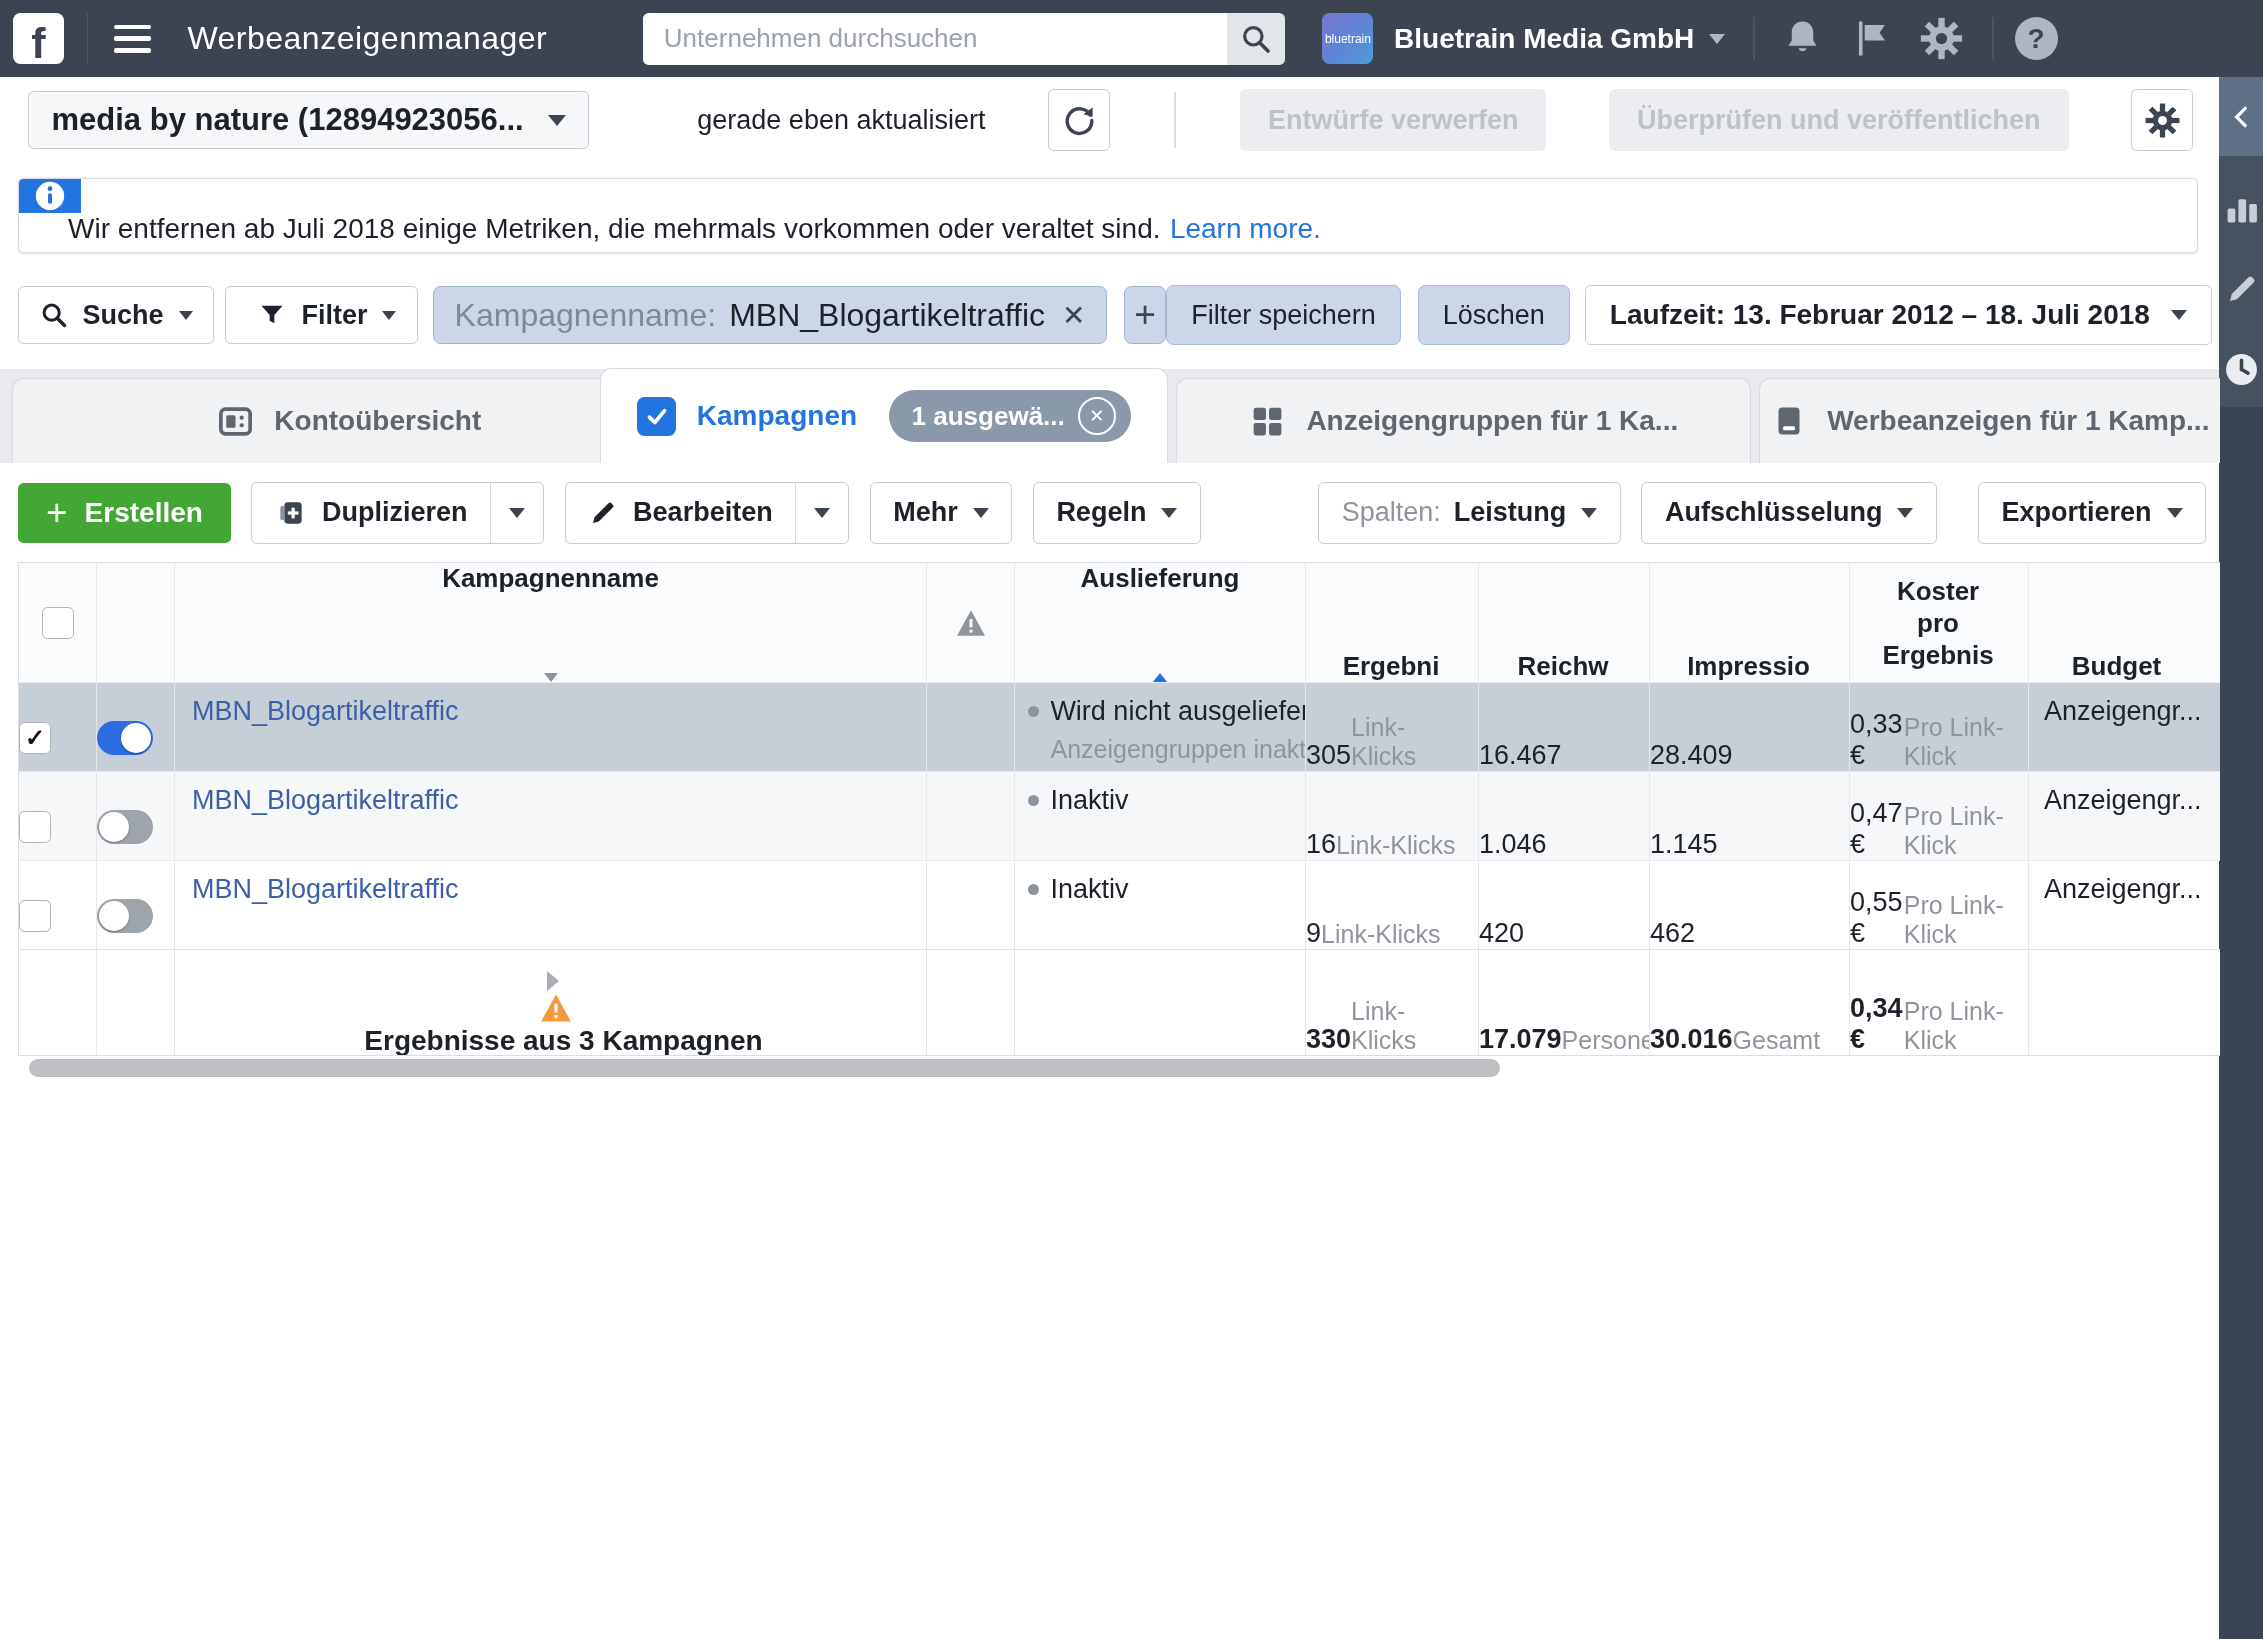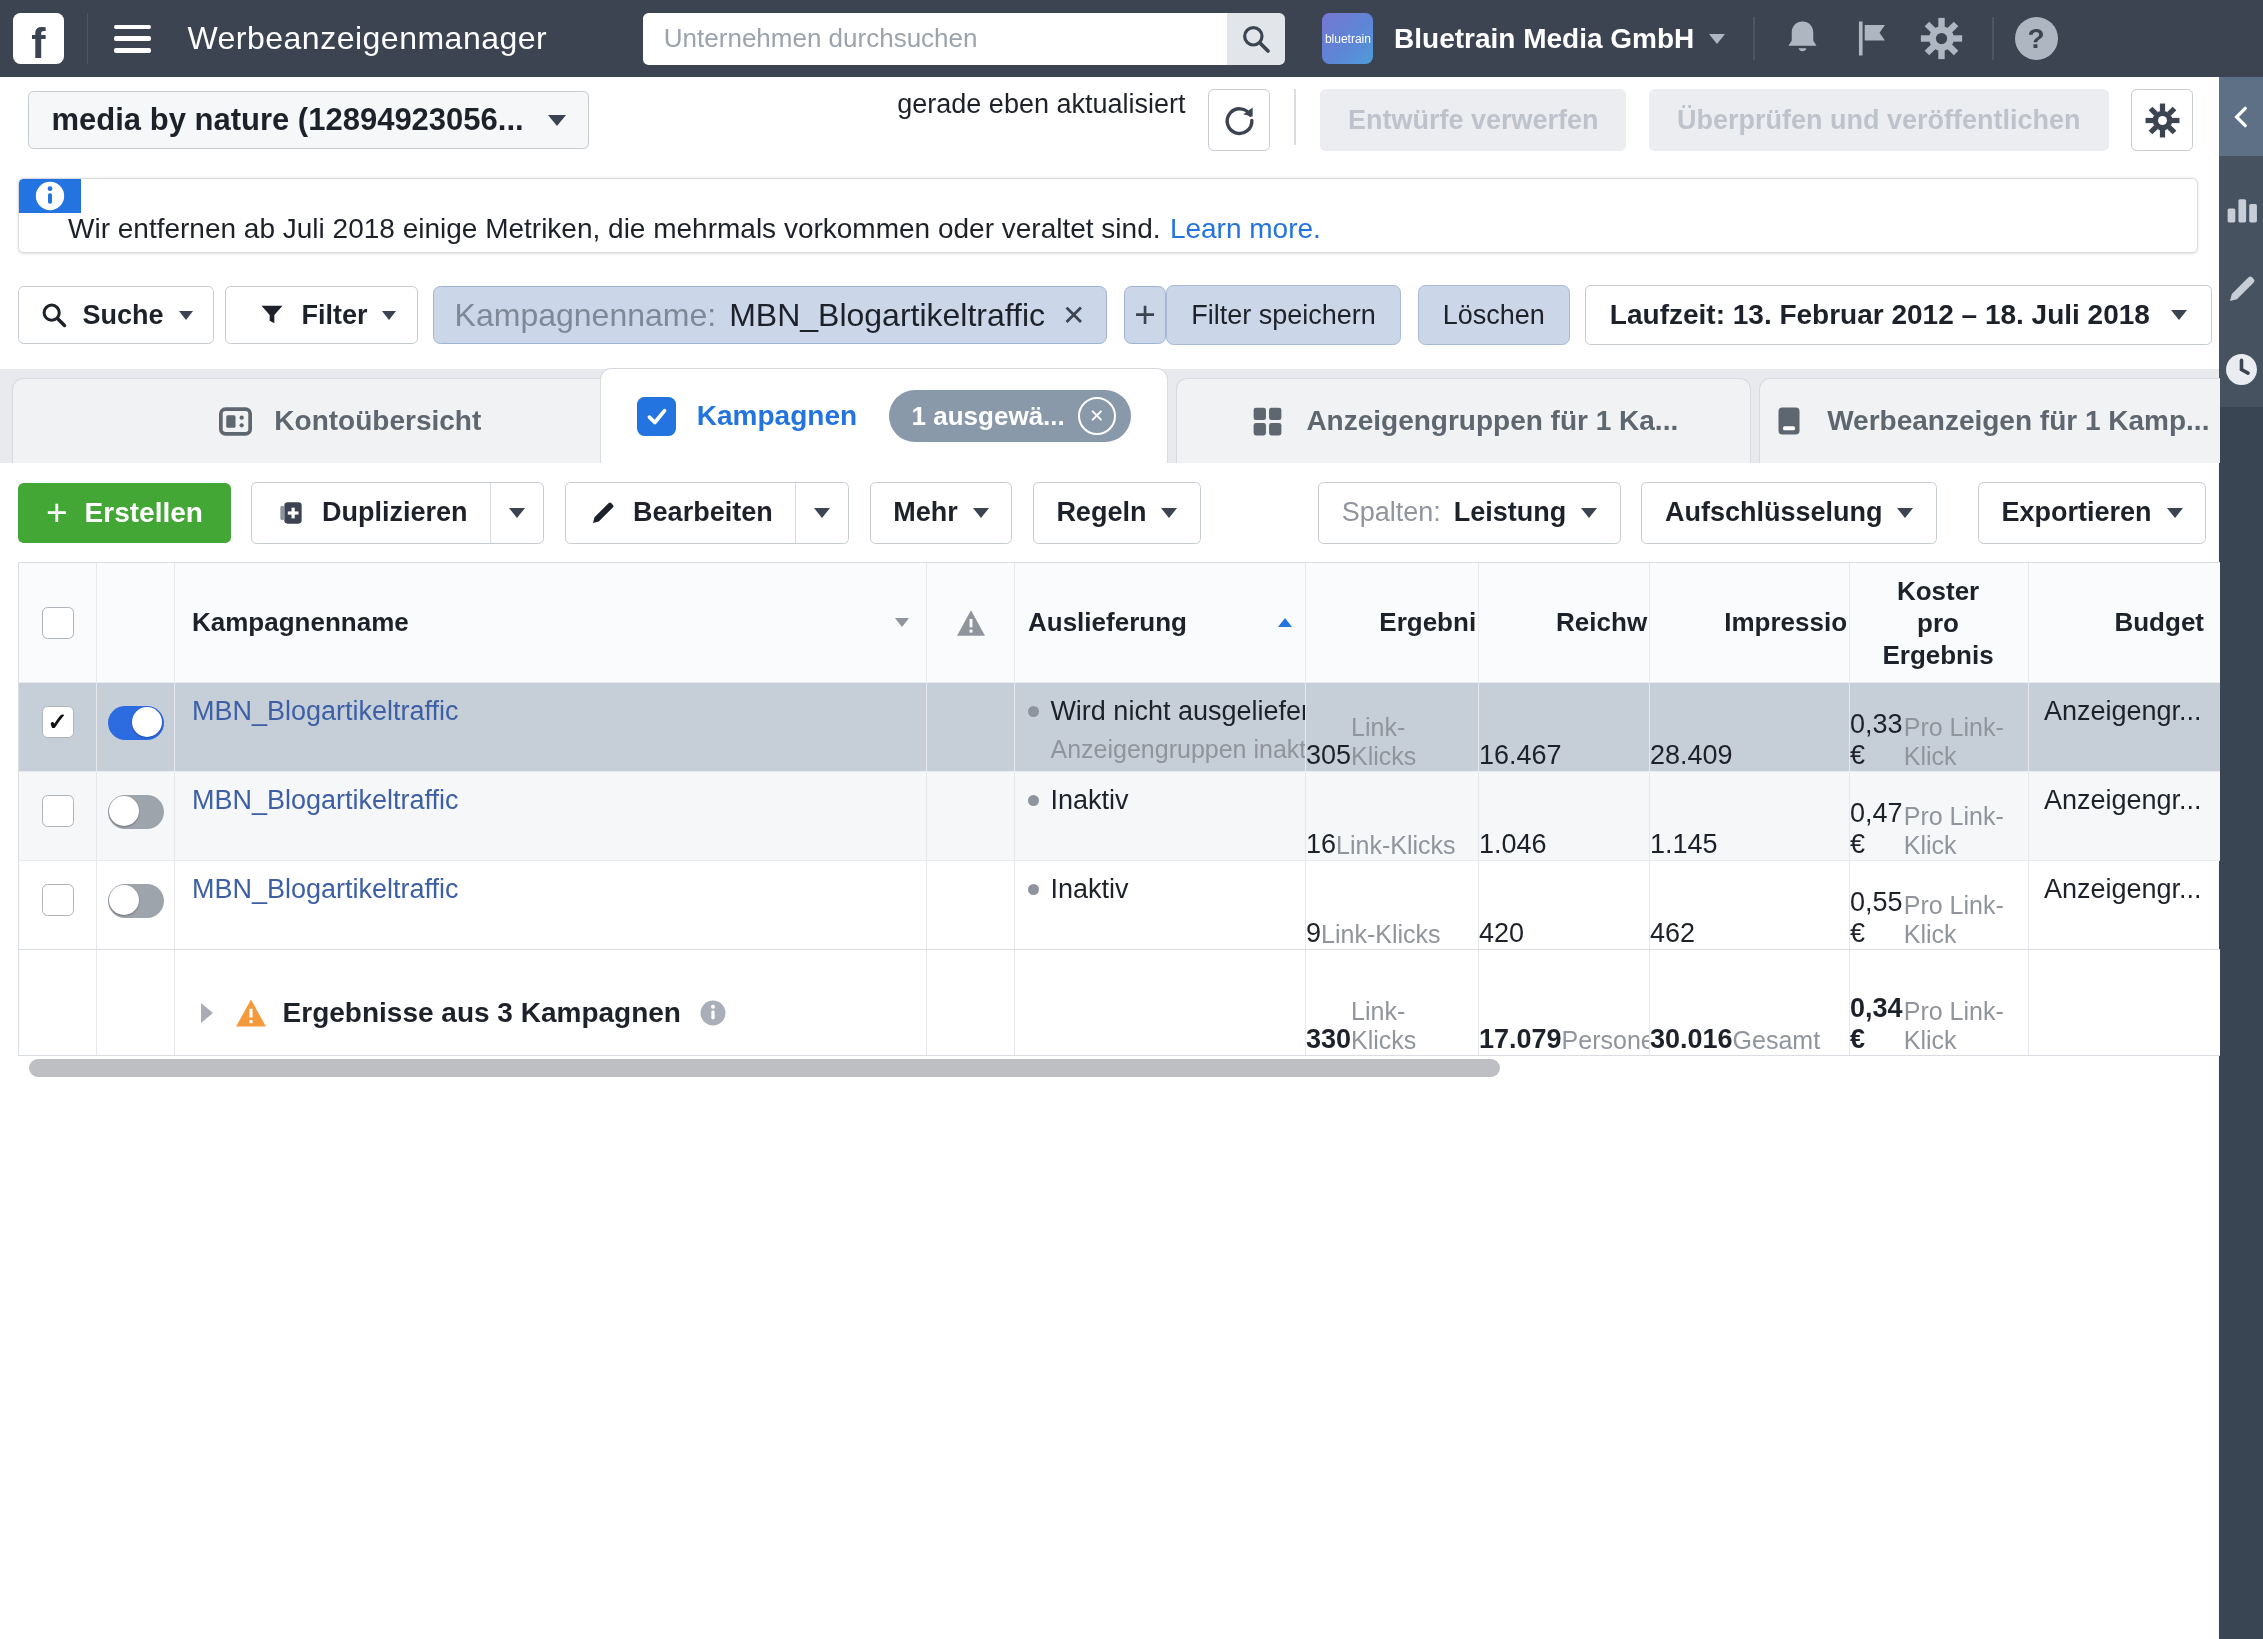--- a/index.html
+++ b/index.html
@@ -44,21 +44,21 @@
 
   
   .main{position:absolute;left:0;top:77px;right:45px;bottom:0;background:#fff;}
 
   
   .subbar{position:absolute;left:0;top:0;right:0;height:86px;display:flex;align-items:center;background:#fff;}
   .acct-select{margin-left:28px;height:56px;background:#F6F7F9;border:0.9px solid #C6CBD2;border-radius:5.6px;
     display:flex;align-items:center;padding:0 22.5px;font-size:31px;font-weight:700;cursor:pointer;}
   .acct-select .caret-dark{width:0;height:0;border-left:9.4px solid transparent;border-right:9.4px solid transparent;
     border-top:11.2px solid #3B4450;margin-left:24px;}
-  .sub-right{margin-left:auto;display:flex;margin-right:26px;}
+  .sub-right{margin-left:auto;display:flex;align-items:center;margin-right:26px;gap:40px;}
   .updated{font-size:27px;color:#1D2129;margin-right:22.5px;white-space:nowrap;}
   .btn-square{width:62px;height:62px;background:#fff;border:0.9px solid #C6CBD2;border-radius:5.6px;
     display:flex;align-items:center;justify-content:center;cursor:pointer;}
   .sub-sep{width:1.9px;height:56px;background:#DADDE1;margin:0 24px;}
   .btn-disabled{height:62px;background:#EBEDF0;border:none;border-radius:5.6px;color:#BEC3CB;
     font-size:27px;font-weight:700;padding:0 28px;margin-right:22.5px;font-family:"Liberation Sans",sans-serif;}
 
   
   .banner{position:absolute;left:18px;right:20.6px;top:101px;height:73px;background:#fff;
     border:0.9px solid #D9DBDF;border-radius:5.6px;box-shadow:0 0.9px 2.8px rgba(0,0,0,.12);
@@ -120,21 +120,21 @@
   .tb-simple{padding:0 22.5px;}
   .tb-simple .c-dn{margin-left:15px;}
   .tb-right{margin-left:auto;display:flex;align-items:center;margin-right:13px;}
   .muted-prefix{color:#90949C;font-weight:400;margin-right:13px;}
   .t-ic{margin-right:15px;display:flex;align-items:center;}
 
   
   .tablewrap{position:absolute;left:18px;top:485px;width:2201px;border-top:0.9px solid #DADDE1;
     border-left:0.9px solid #DADDE1;border-bottom:0.9px solid #DADDE1;}
   .trow{display:grid;grid-template-columns:78px 78px 752px 88px 291px 173px 171px 200px 179px 190px;}
-  .tcell{border-right:0.9px solid #E6E8EB;box-sizing:border-box;overflow:hidden;}
+  .tcell{border-right:0.9px solid #E6E8EB;box-sizing:border-box;overflow:hidden;flex-direction:column;}
   .thead{height:119px;background:#FAFBFC;}
   .thead .tcell{display:flex;align-items:center;font-size:26px;font-weight:700;color:#1D2129;}
   .h-name{justify-content:space-between;padding:0 17px 0 17px;}
   .h-deliv{justify-content:space-between;padding:0 13px 0 13px;color:#2374E1;}
   .h-num{justify-content:flex-end;padding-right:1.9px;}
   .h-budget{justify-content:flex-end;padding-right:15px;}
   .h-cost{flex-direction:column;align-items:flex-end;justify-content:center;padding-right:1.9px;line-height:32px;}
   .h-check{justify-content:center;}
   .sort-dn{width:0;height:0;border-left:7.5px solid transparent;border-right:7.5px solid transparent;border-top:9.4px solid #90949C;}
   .sort-up{width:0;height:0;border-left:7.5px solid transparent;border-right:7.5px solid transparent;border-bottom:9.4px solid #2374E1;}

